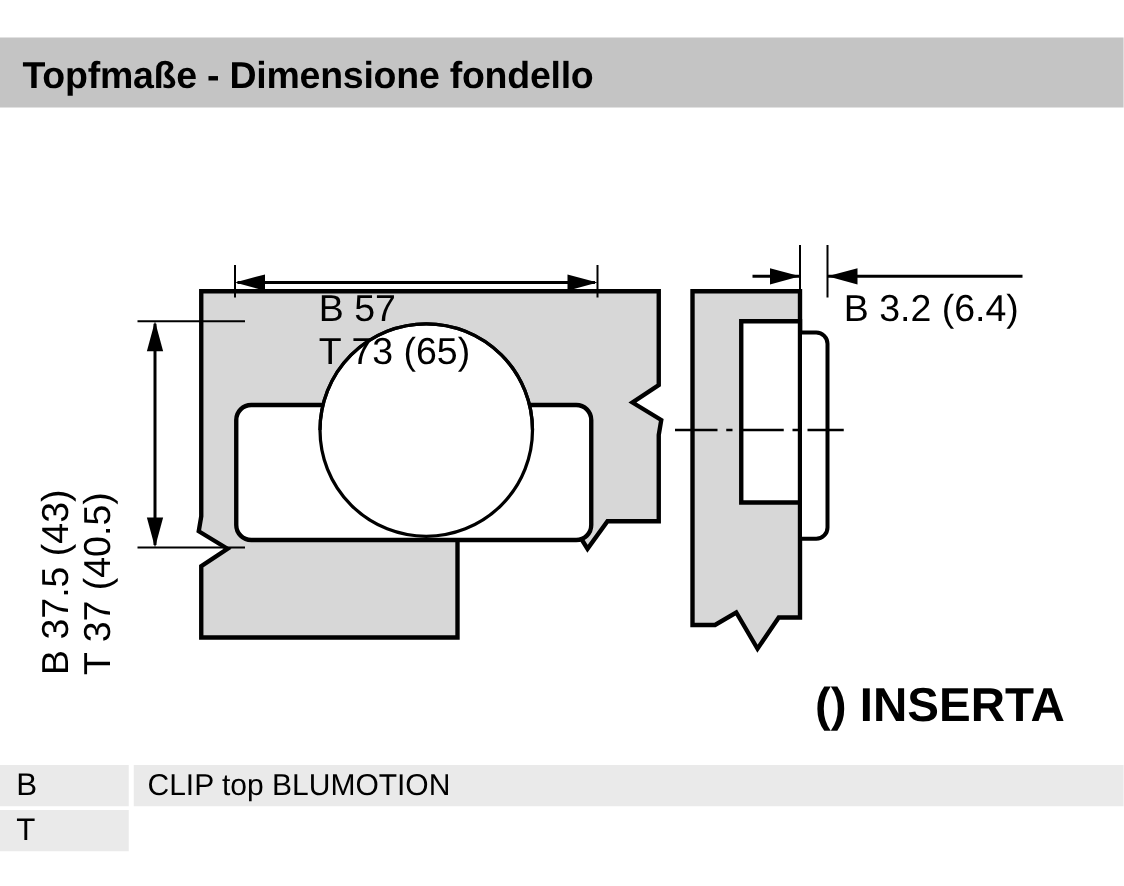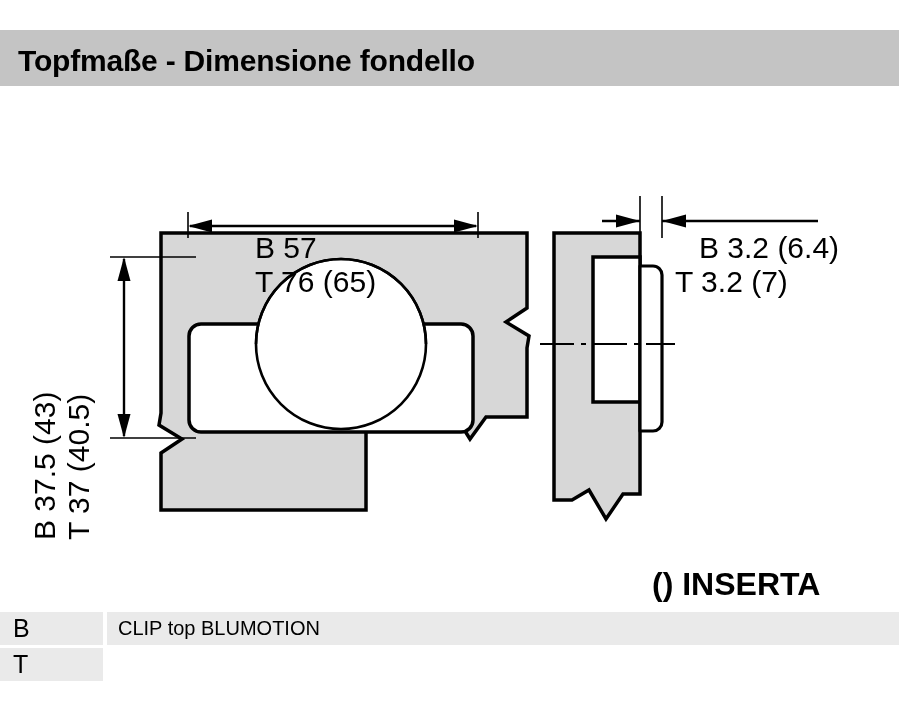--- a/index.html
+++ b/index.html
@@ -53,39 +53,39 @@
   
   .dim-label {
     position: absolute;
     font-size: 30px;
     font-weight: normal;
     white-space: nowrap;
     line-height: 1.0;
   }
   #dim-width-b  { left: 255px; top: 147px; }
   #dim-width-t  { left: 255px; top: 181px; }
-  #dim-depth-b  { left: 675px; top: 147px; margin-left: 24px; }
+  #dim-depth-b  { left: 675px; top: 147px; }
   #dim-depth-t  { left: 675px; top: 181px; }
 
   .dim-label-vert {
     position: absolute;
     font-size: 30px;
     white-space: nowrap;
     line-height: 1.0;
     transform-origin: left top;
     transform: rotate(-90deg);
   }
   #dim-height-b { left: 30px;  top: 454px; }
   #dim-height-t { left: 64px;  top: 454px; }
 
   #inserta-note {
     position: absolute;
     left: 652px;
-    top: 480px;
-    font-size: 32px;
+    top: 458px;
+    font-size: 38px;
     font-weight: bold;
     white-space: nowrap;
   }
 
   
   #legend-table {
     position: absolute;
     left: 0;
     top: 612px;
     width: 899px;
@@ -104,21 +104,21 @@
     box-sizing: border-box;
     font-size: 25px;
   }
   .legend-val {
     flex: 1;
     background: #eaeaea;
     display: flex;
     align-items: center;
     padding-left: 11px;
     box-sizing: border-box;
-    font-size: 20px;
+    font-size: 24px;
     margin-left: 4px;
   }
 </style>
 </head>
 <body>
 
 <div id="header-band"></div>
 <div id="header-title">Topfmaße - Dimensione fondello</div>
 
 <div id="drawing-area">
@@ -208,23 +208,22 @@
       <line x1="602" y1="135" x2="640" y2="135" stroke="#000000" stroke-width="2.4"></line>
       <polygon points="640,135 616,128.5 616,141.5" fill="#000000"></polygon>
 
       <line x1="662" y1="135" x2="818" y2="135" stroke="#000000" stroke-width="2.4"></line>
       <polygon points="662,135 686,128.5 686,141.5" fill="#000000"></polygon>
     </g>
 
   </svg>
 
   <div class="dim-label" id="dim-width-b">B 57</div>
-  <div class="dim-label" id="dim-width-t">T 76 (65)</div>
+  <div class="dim-label" id="dim-width-t">T 73 (65)</div>
   <div class="dim-label" id="dim-depth-b">B 3.2 (6.4)</div>
-  <div class="dim-label" id="dim-depth-t">T 3.2 (7)</div>
   <div class="dim-label-vert" id="dim-height-b">B 37.5 (43)</div>
   <div class="dim-label-vert" id="dim-height-t">T 37 (40.5)</div>
   <div id="inserta-note">() INSERTA</div>
 
 </div>
 
 <div id="legend-table">
   <div class="legend-row">
     <div class="legend-key">B</div>
     <div class="legend-val">CLIP top BLUMOTION</div>

